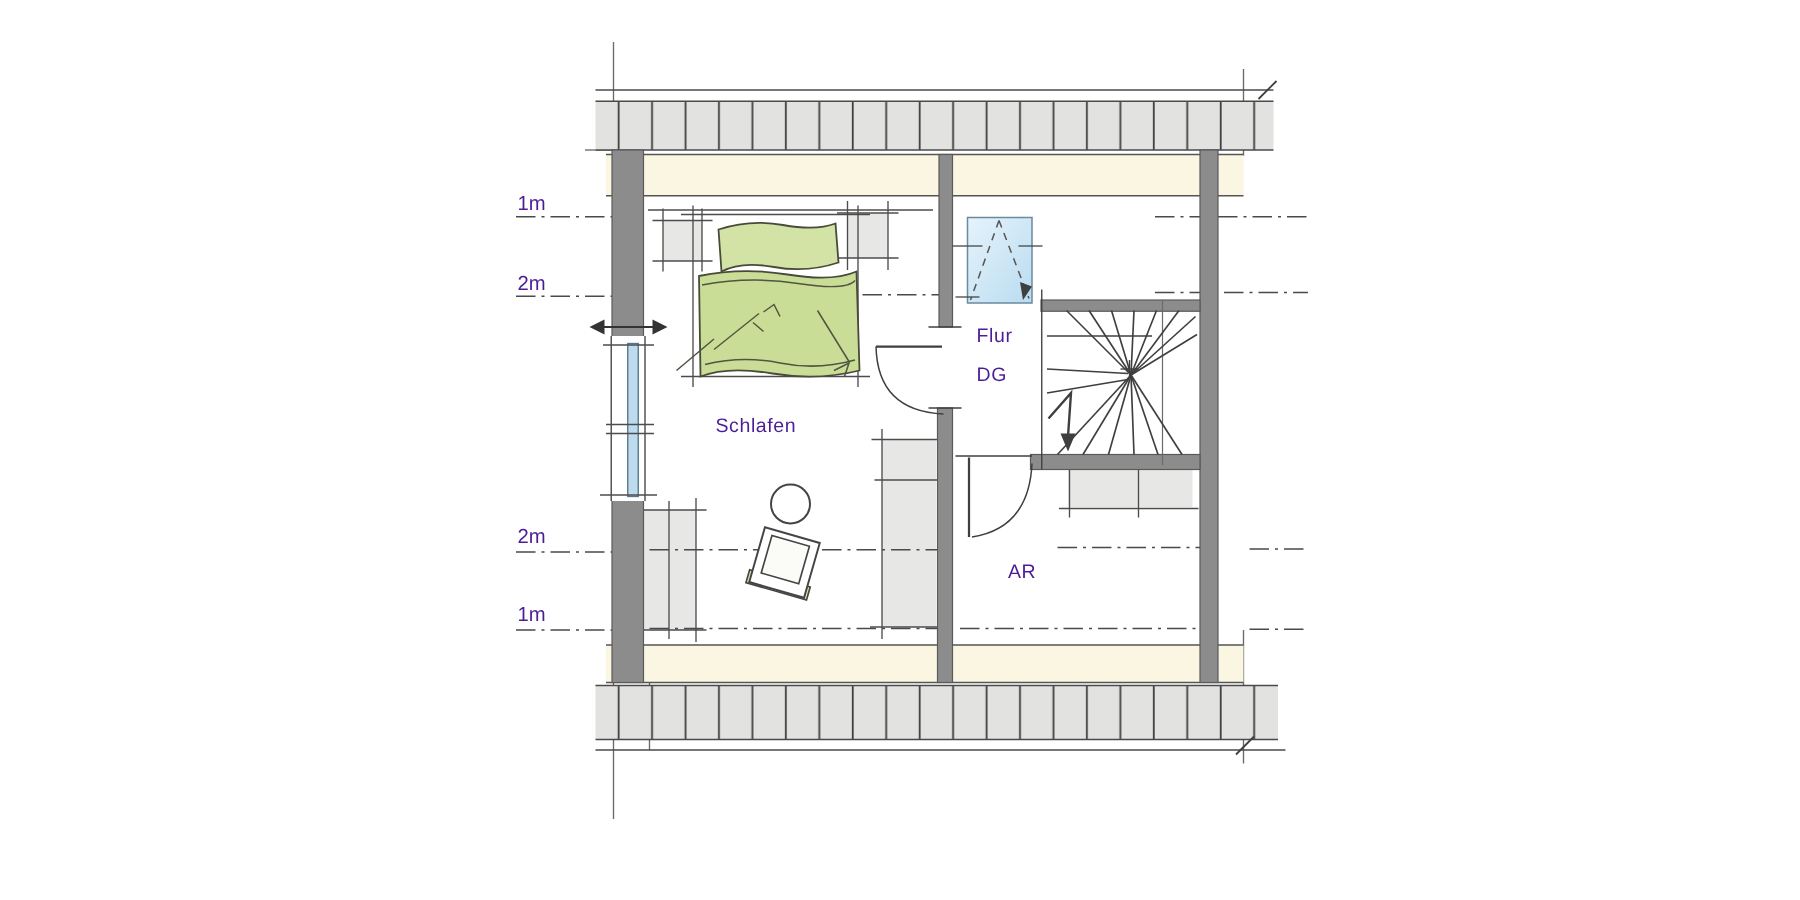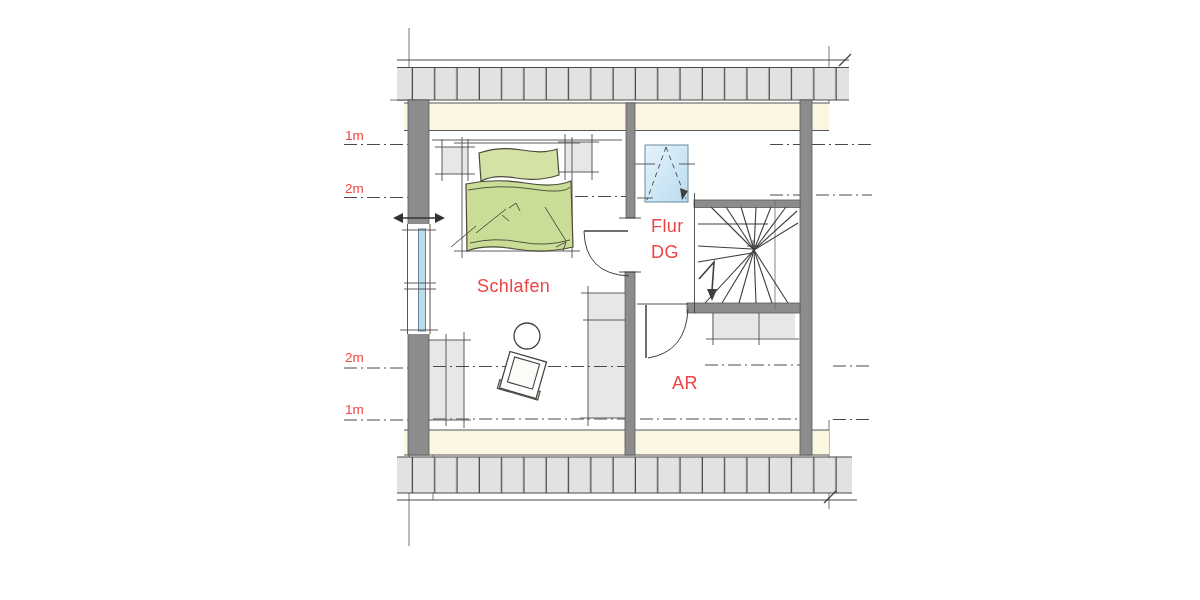--- a/index.html
+++ b/index.html
@@ -1,19 +1,19 @@
 <!DOCTYPE html>
 <html><head>
 <meta charset="utf-8">
 <style>
   html,body{margin:0;padding:0;background:#fff}
   .stage{position:relative;width:1200px;height:600px;background:#ffffff;overflow:hidden}
   .stage svg{position:absolute;left:0;top:0}
-  .lbl{position:absolute;font-family:"Liberation Sans","DejaVu Sans",sans-serif;color:#ef4444;white-space:nowrap}
-  .room{font-size:18px;letter-spacing:.4px}
+  .lbl{position:absolute;font-family:"Liberation Sans","DejaVu Sans",sans-serif;color:#4c1d95;white-space:nowrap}
+  .room{font-size:13px;letter-spacing:.4px}
   .dim{font-size:13.5px}
 </style>
 </head>
 <body>
 
 <div class="stage">
 
 <svg width="1200" height="600" viewBox="0 0 1200 600">
   <defs>
     <pattern id="rafter" patternUnits="userSpaceOnUse" width="22.3" height="10">

